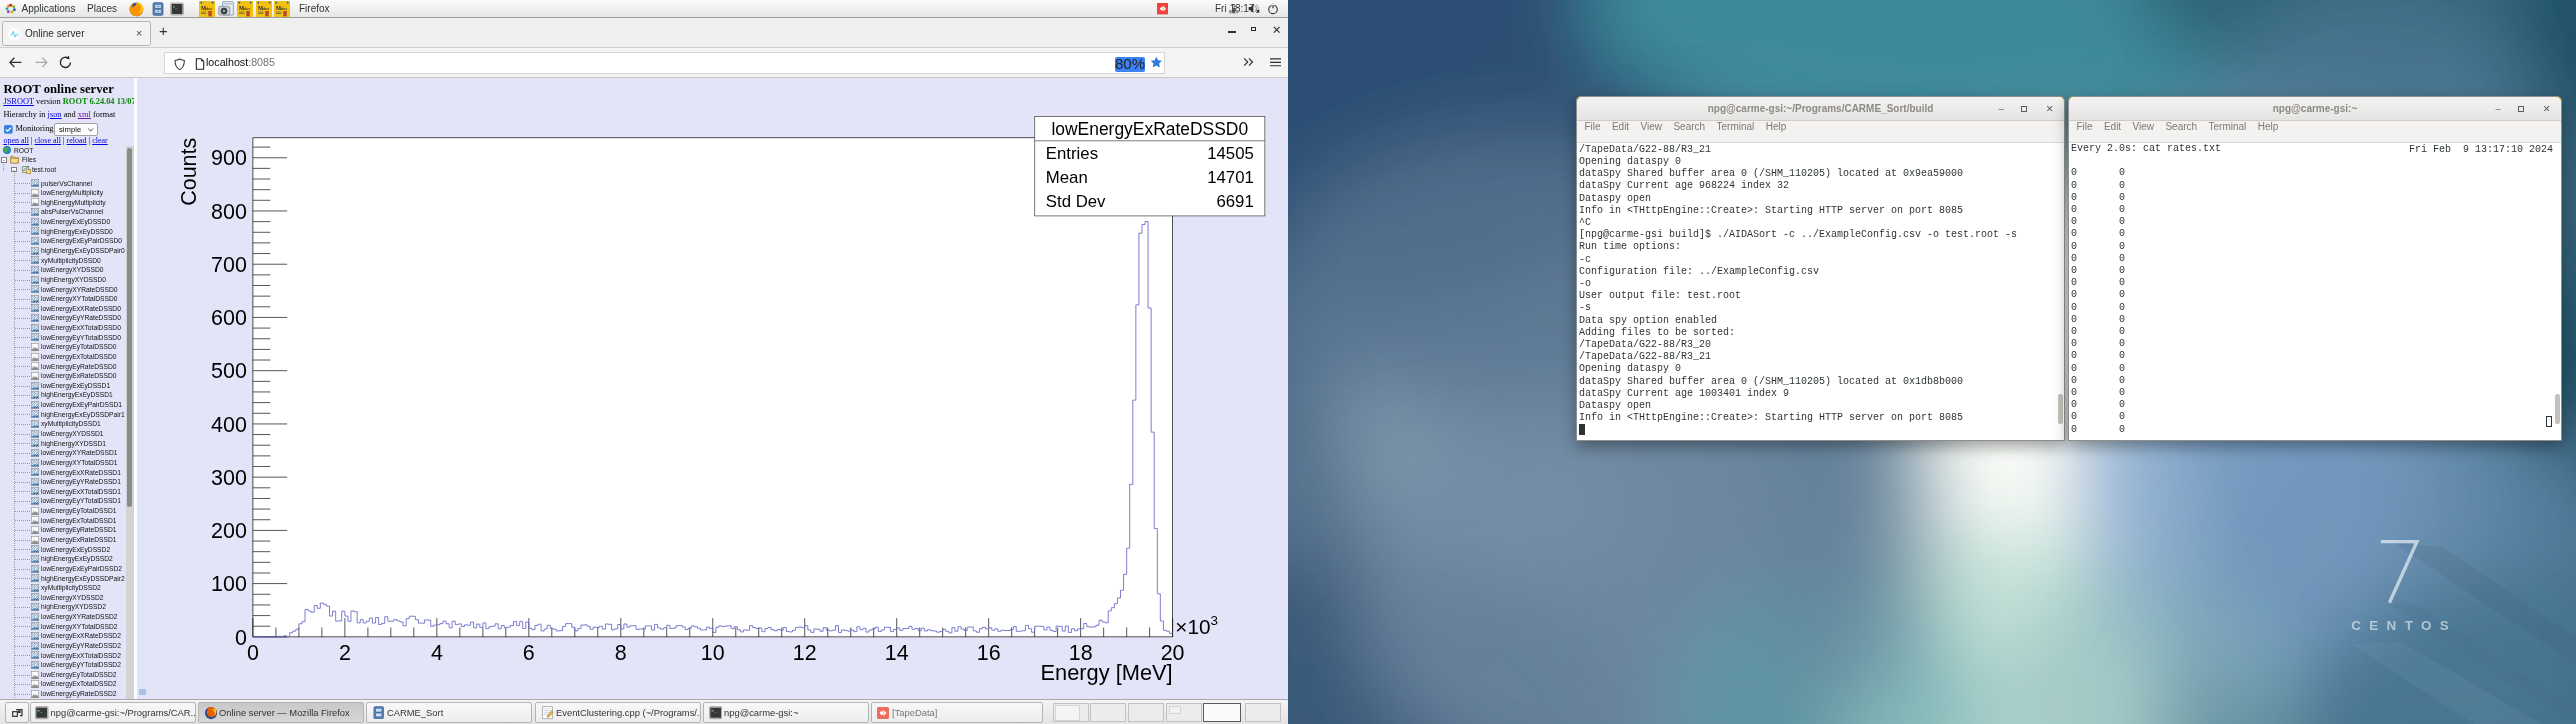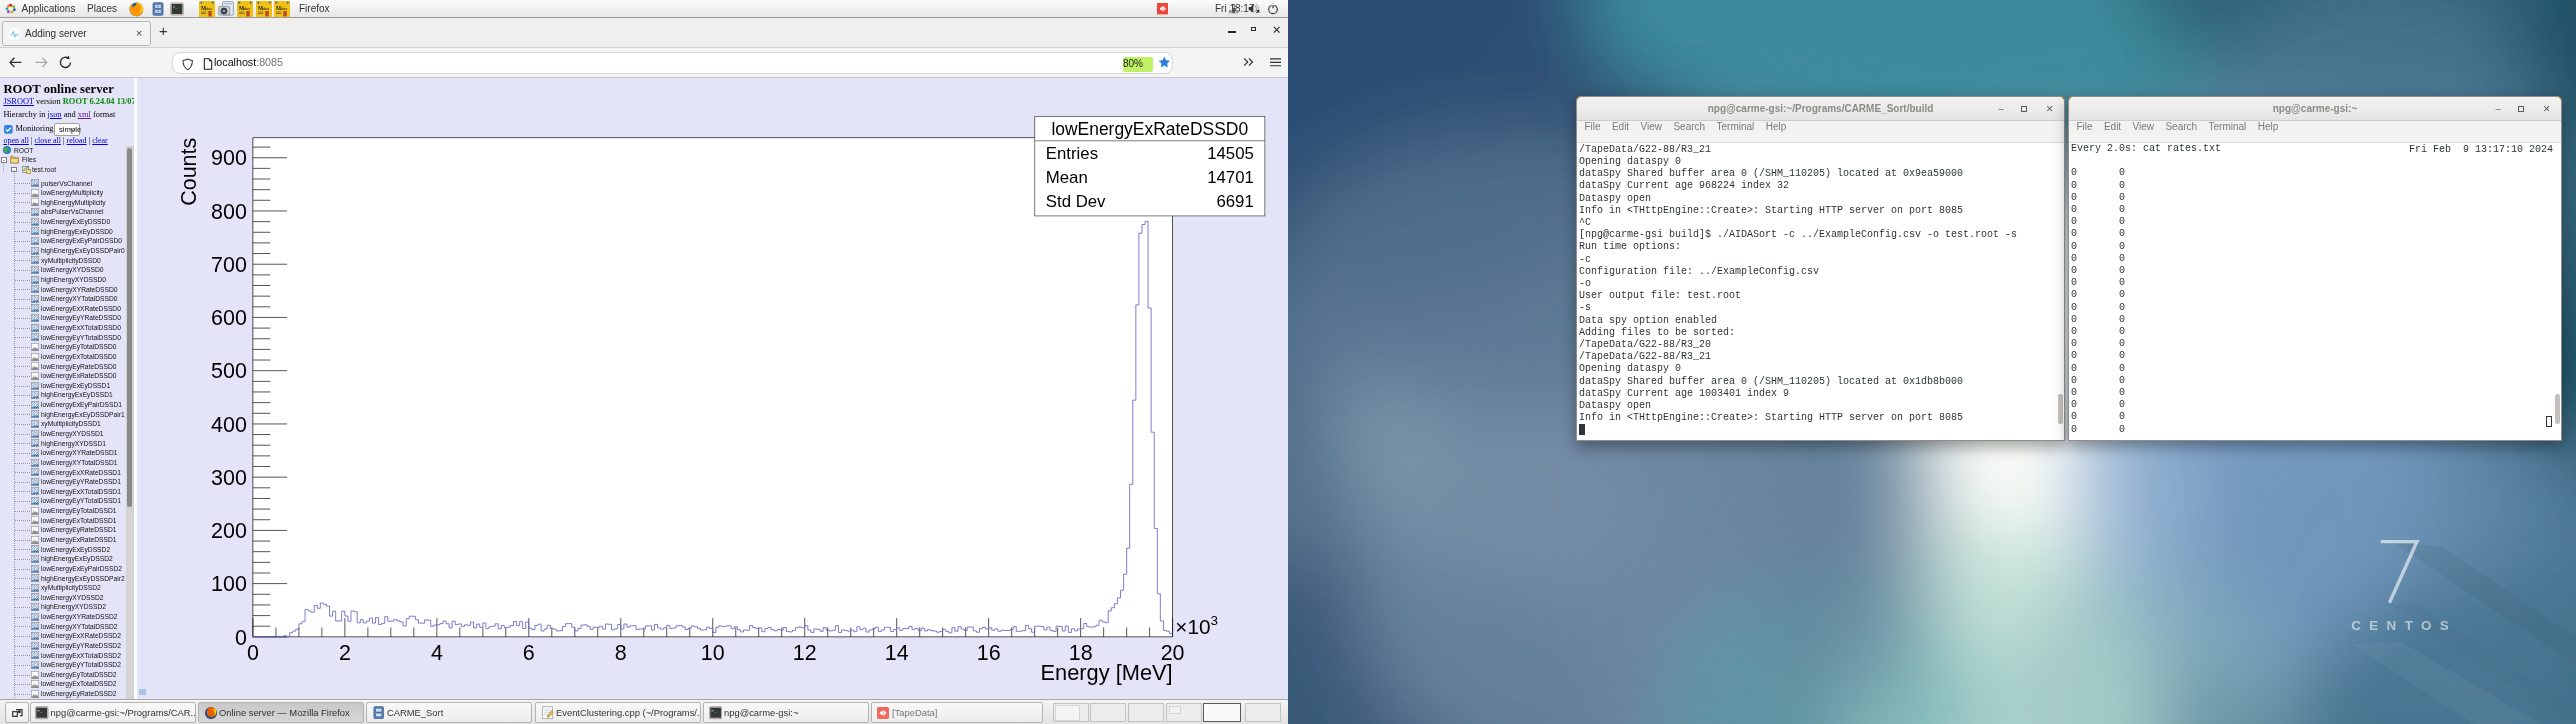--- a/index.html
+++ b/index.html
@@ -8,21 +8,21 @@
 .abs{position:absolute}
 
 #left{position:absolute;left:0;top:0;width:1288px;height:725px;background:#e4e4f8}
 #panel{position:absolute;left:0;top:0;width:1288px;height:18px;
  background:linear-gradient(#fdfdfd,#eceate 60%,#e6e6e6);background:linear-gradient(#fbfbfb,#e7e7e7);
  border-bottom:0.7px solid #9c9c9c;font-size:10px;color:#2e3436}
 #panel .ptxt{position:absolute;top:2.7px;line-height:12.7px}
 #tabbar{position:absolute;left:0;top:18px;width:1288px;height:29.5px;background:#f0efef;border-bottom:0.7px solid #cfcfcf}
 #tab{position:absolute;left:2px;top:2.7px;width:149px;height:25px;background:#f3f3f3;border:0.7px solid #b4b4b4;border-radius:2.7px}
 #navbar{position:absolute;left:0;top:48px;width:1288px;height:29.5px;background:#f5f4f4;border-bottom:0.7px solid #c8c8c8}
-#urlbar{position:absolute;left:172px;top:4px;width:1001px;height:21.5px;background:#fff;border:0.7px solid #d6d6d6;border-radius:8px}
+#urlbar{position:absolute;left:164px;top:4px;width:1001px;height:21.5px;background:#fff;border:0.7px solid #d6d6d6;border-radius:0}
 #pagearea{position:absolute;left:0;top:78px;width:1288px;height:621px;background:#e4e4f8;overflow:hidden}
 
 #sideheading{position:absolute;left:3.4px;top:82px;font-family:"Liberation Serif",serif;font-weight:bold;font-size:12.7px;color:#000}
 .serif{font-family:"Liberation Serif",serif}
 a.lnk{color:#0000e0;text-decoration:underline}
 a.vis{color:#6a1a9a;text-decoration:underline}
 #tree{position:absolute;left:0px;top:146px;width:126px;height:553px;overflow:hidden;font-size:6.7px;color:#111}
 .trow{position:absolute;left:0;height:9.4px;white-space:nowrap}
 .ticon{position:absolute;width:8px;height:8px}
 
@@ -158,21 +158,21 @@
 <rect x="6" y="1" width="6" height="2.6" fill="#efefef"></rect>
 </svg>
       </div>
 <div id="tabbar">
         <div id="tab">
           <svg class="abs" style="left:5.4px;top:6px" width="12.7" height="12.7" viewBox="0 0 19 19">
 <circle cx="9.5" cy="9.5" r="9.5" fill="#ffffff"></circle>
 <path d="M3.5 10.5l2.5-.3 2-5 2.5 8 1.7-3.2h3.3" fill="none" stroke="#66c9e4" stroke-width="1.5"></path>
 <path d="M13 3.5a7.5 7.5 0 0 1 2.5 10" fill="none" stroke="#bfe8f2" stroke-width="1.2"></path>
 </svg>
-          <span class="abs" style="left:22px;top:6px;font-size:10px;color:#2c2c2c">Adding server</span>
+          <span class="abs" style="left:22px;top:6px;font-size:10px;color:#2c2c2c">Online server</span>
           <span class="abs" style="left:133px;top:5.4px;font-size:10.7px;color:#444">×</span>
         </div>
         <span class="abs" style="left:159px;top:4.7px;font-size:14.8px;font-weight:300;color:#333">+</span>
         <span class="abs" style="left:1228px;top:13.4px;width:8px;height:1.7px;background:#2a2a2a"></span>
         <span class="abs" style="left:1251px;top:8.7px;width:4.7px;height:4.7px;border:1.1px solid #2a2a2a"></span>
         <svg class="abs" style="left:1273px;top:8px" width="7.4" height="7.4" viewBox="0 0 13 13">
           <path d="M1.5 1.5l10 10m0-10l-10 10" stroke="#2a2a2a" stroke-width="2"></path>
         </svg>
       </div>
 <div id="navbar">
@@ -188,21 +188,21 @@
         </svg>
         <div id="urlbar">
           <svg class="abs" style="left:9.4px;top:4.7px" width="11.4" height="12.7" viewBox="0 0 17 19">
 <path d="M8.5 1.5c2.5 1.3 5 2 7 2.2 0 6-1.5 11-7 13.8-5.5-2.8-7-7.8-7-13.8 2-.2 4.5-.9 7-2.2z" fill="none" stroke="#333" stroke-width="1.5"></path>
           </svg>
           <svg class="abs" style="left:29.5px;top:4.7px" width="10px" height="12" viewBox="0 0 15 18">
 <path d="M2 1h7l4 4v12H2z" fill="none" stroke="#222" stroke-width="1.6"></path>
 <path d="M9 1l4 4H9z" fill="#222"></path>
           </svg>
           <span class="abs" style="left:41px;top:3.4px;font-size:10.7px;color:#0c0c0d">localhost<span style="color:#737373">:8085</span></span>
-          <span class="abs" style="left:950px;top:4px;width:29.5px;height:14.8px;background:#bef264;border-radius:2px;color:#222;font-size:10px;line-height:14.8px">80%</span>
+          <span class="abs" style="left:950px;top:4px;width:29.5px;height:14.8px;background:#3b82f6;border-radius:2px;color:#222;font-size:15px;line-height:14.8px">80%</span>
           <svg class="abs" style="left:985px;top:2.7px" width="12.7" height="12.7" viewBox="0 0 19 19">
 <path d="M9.5 1l2.6 5.4 5.9.8-4.3 4.1 1 5.9-5.2-2.8-5.2 2.8 1-5.9L1 7.2l5.9-.8z" fill="#2c7be0"></path>
           </svg>
         </div>
         <svg class="abs" style="left:1243px;top:9.4px" width="10.7" height="10" viewBox="0 0 18 16">
 <path d="M2 2l6 6-6 6M10 2l6 6-6 6" fill="none" stroke="#2e2e2e" stroke-width="2"></path>
         </svg>
         <svg class="abs" style="left:1270px;top:10px" width="11.4" height="8.7" viewBox="0 0 20 15">
 <path d="M0 1.5h20M0 7.5h20M0 13.5h20" stroke="#2e2e2e" stroke-width="2"></path>
         </svg>
@@ -210,21 +210,21 @@
 <div id="pagearea"></div>
 <div id="divider"></div>
 <div id="sideheading">ROOT online server</div>
 <div class="abs serif" style="left:3.4px;top:97px;font-size:8.4px;width:133px;white-space:nowrap;overflow:hidden"><a class="lnk" href="#">JSROOT</a> version <b style="color:#0a8a0a">ROOT 6.24.04 13/07/2</b></div>
 <div class="abs serif" style="left:3.4px;top:110px;font-size:8.4px">Hierarchy in <a class="lnk" href="#">json</a> and <a class="vis" href="#">xml</a> format</div>
 <svg class="abs" style="left:4px;top:125px" width="8.7" height="8.7" viewBox="0 0 14 14">
 <rect width="14" height="14" rx="3" fill="#3584e4"></rect>
 <path d="M3 7.2l2.8 2.8L11 4.5" fill="none" stroke="#fff" stroke-width="2"></path>
       </svg>
 <div class="abs serif" style="left:15.4px;top:124px;font-size:8.4px">Monitoring</div>
-<div class="abs" style="left:54px;top:123px;width:26px;height:12.7px;background:#fcfcfc;border:0.7px solid #a2a2a2;border-radius:2px;font-size:7.7px;color:#111;line-height:11.4px;padding-left:4px">simple<svg class="abs" style="right:3.4px;top:4px" width="5.4" height="4" viewBox="0 0 9 6">
+<div class="abs" style="left:54px;top:123px;width:44px;height:12.7px;background:#fcfcfc;border:0.7px solid #a2a2a2;border-radius:2px;font-size:7.7px;color:#111;line-height:11.4px;padding-left:4px">simple<svg class="abs" style="right:3.4px;top:4px" width="5.4" height="4" viewBox="0 0 9 6">
           <path d="M0.5 0.5l4 4.5 4-4.5" fill="none" stroke="#333" stroke-width="1.4"></path>
         </svg></div>
 <div class="abs serif" style="left:3.4px;top:136px;font-size:8px"><a class="lnk" href="#">open all</a> | <a class="lnk" href="#">close all</a> | <a class="lnk" href="#">reload</a> | <a class="lnk" href="#">clear</a></div>
 <div id="tree">
         <div class="abs" style="left:3.4px;top:16px;width:0.7px;height:9.4px;background:repeating-linear-gradient(#999 0 0.7px,transparent 0.7px 2px)"></div>
         <div class="abs" style="left:14px;top:27px;width:0.7px;height:531px;background:repeating-linear-gradient(#999 0 0.7px,transparent 0.7px 2px)"></div>
         <svg class="ticon" style="left:3.4px;top:0px" width="8.7" height="8.7" viewBox="0 0 13 13">
 <circle cx="6.5" cy="6.5" r="6" fill="#2a7fd4"></circle>
 <path d="M3 2.2c1.8-.9 3.6-.8 4.8.2 1 .9.8 2.2-.3 3.1-1.2 1-1.5 2.2-.7 3.3.7 1 .4 2.1-.7 2.7C3.6 11 1.6 9 1.3 6.6 1.1 4.8 1.8 3 3 2.2z" fill="#3db54a"></path>
 <path d="M9.5 4.5c1 .3 1.7 1.2 1.6 2.3-.1 1-.9 1.8-1.9 1.9-.4-.7-.3-1.6.2-2.3.4-.6.4-1.3.1-1.9z" fill="#3db54a"></path>

